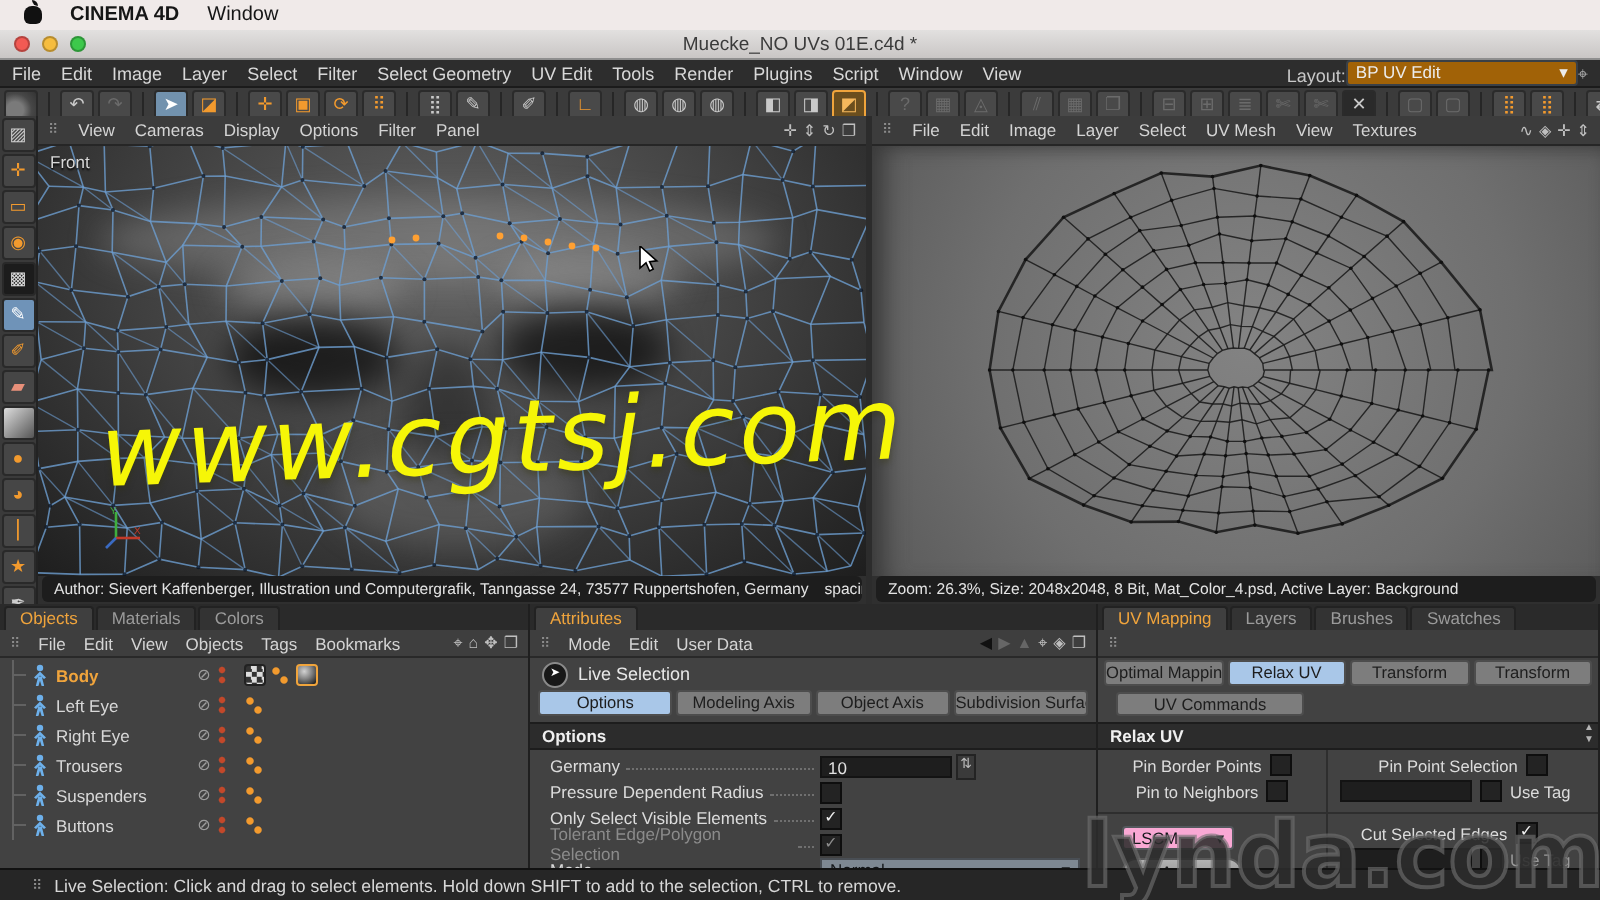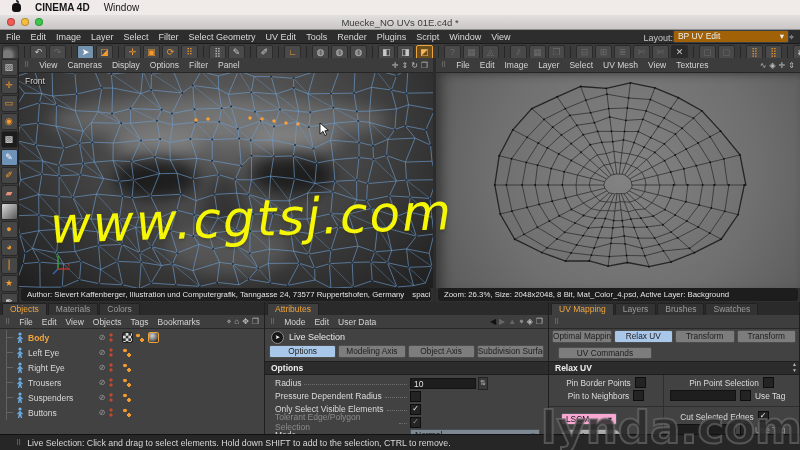--- a/index.html
+++ b/index.html
@@ -996,21 +996,21 @@
       </div>
       <div class="mtabs">
         <span class="mtab active">Options</span>
         <span class="mtab">Modeling Axis</span>
         <span class="mtab">Object Axis</span>
         <span class="mtab">Subdivision Surface</span>
       </div>
       <div class="sect">Options</div>
       <div class="attr-rows">
         <div class="frow">
-          <span>Radius</span>
+          <span>Germany</span>
             <span class="ldr"></span>
           <span class="ctrl">
               <span class="tfield radius-f">10</span>
               <span class="stepper">⇅</span>
             </span>
         </div>
         <div class="frow">
           <span>Pressure Dependent Radius</span>
             <span class="ldr"></span>
           <span class="ctrl">

